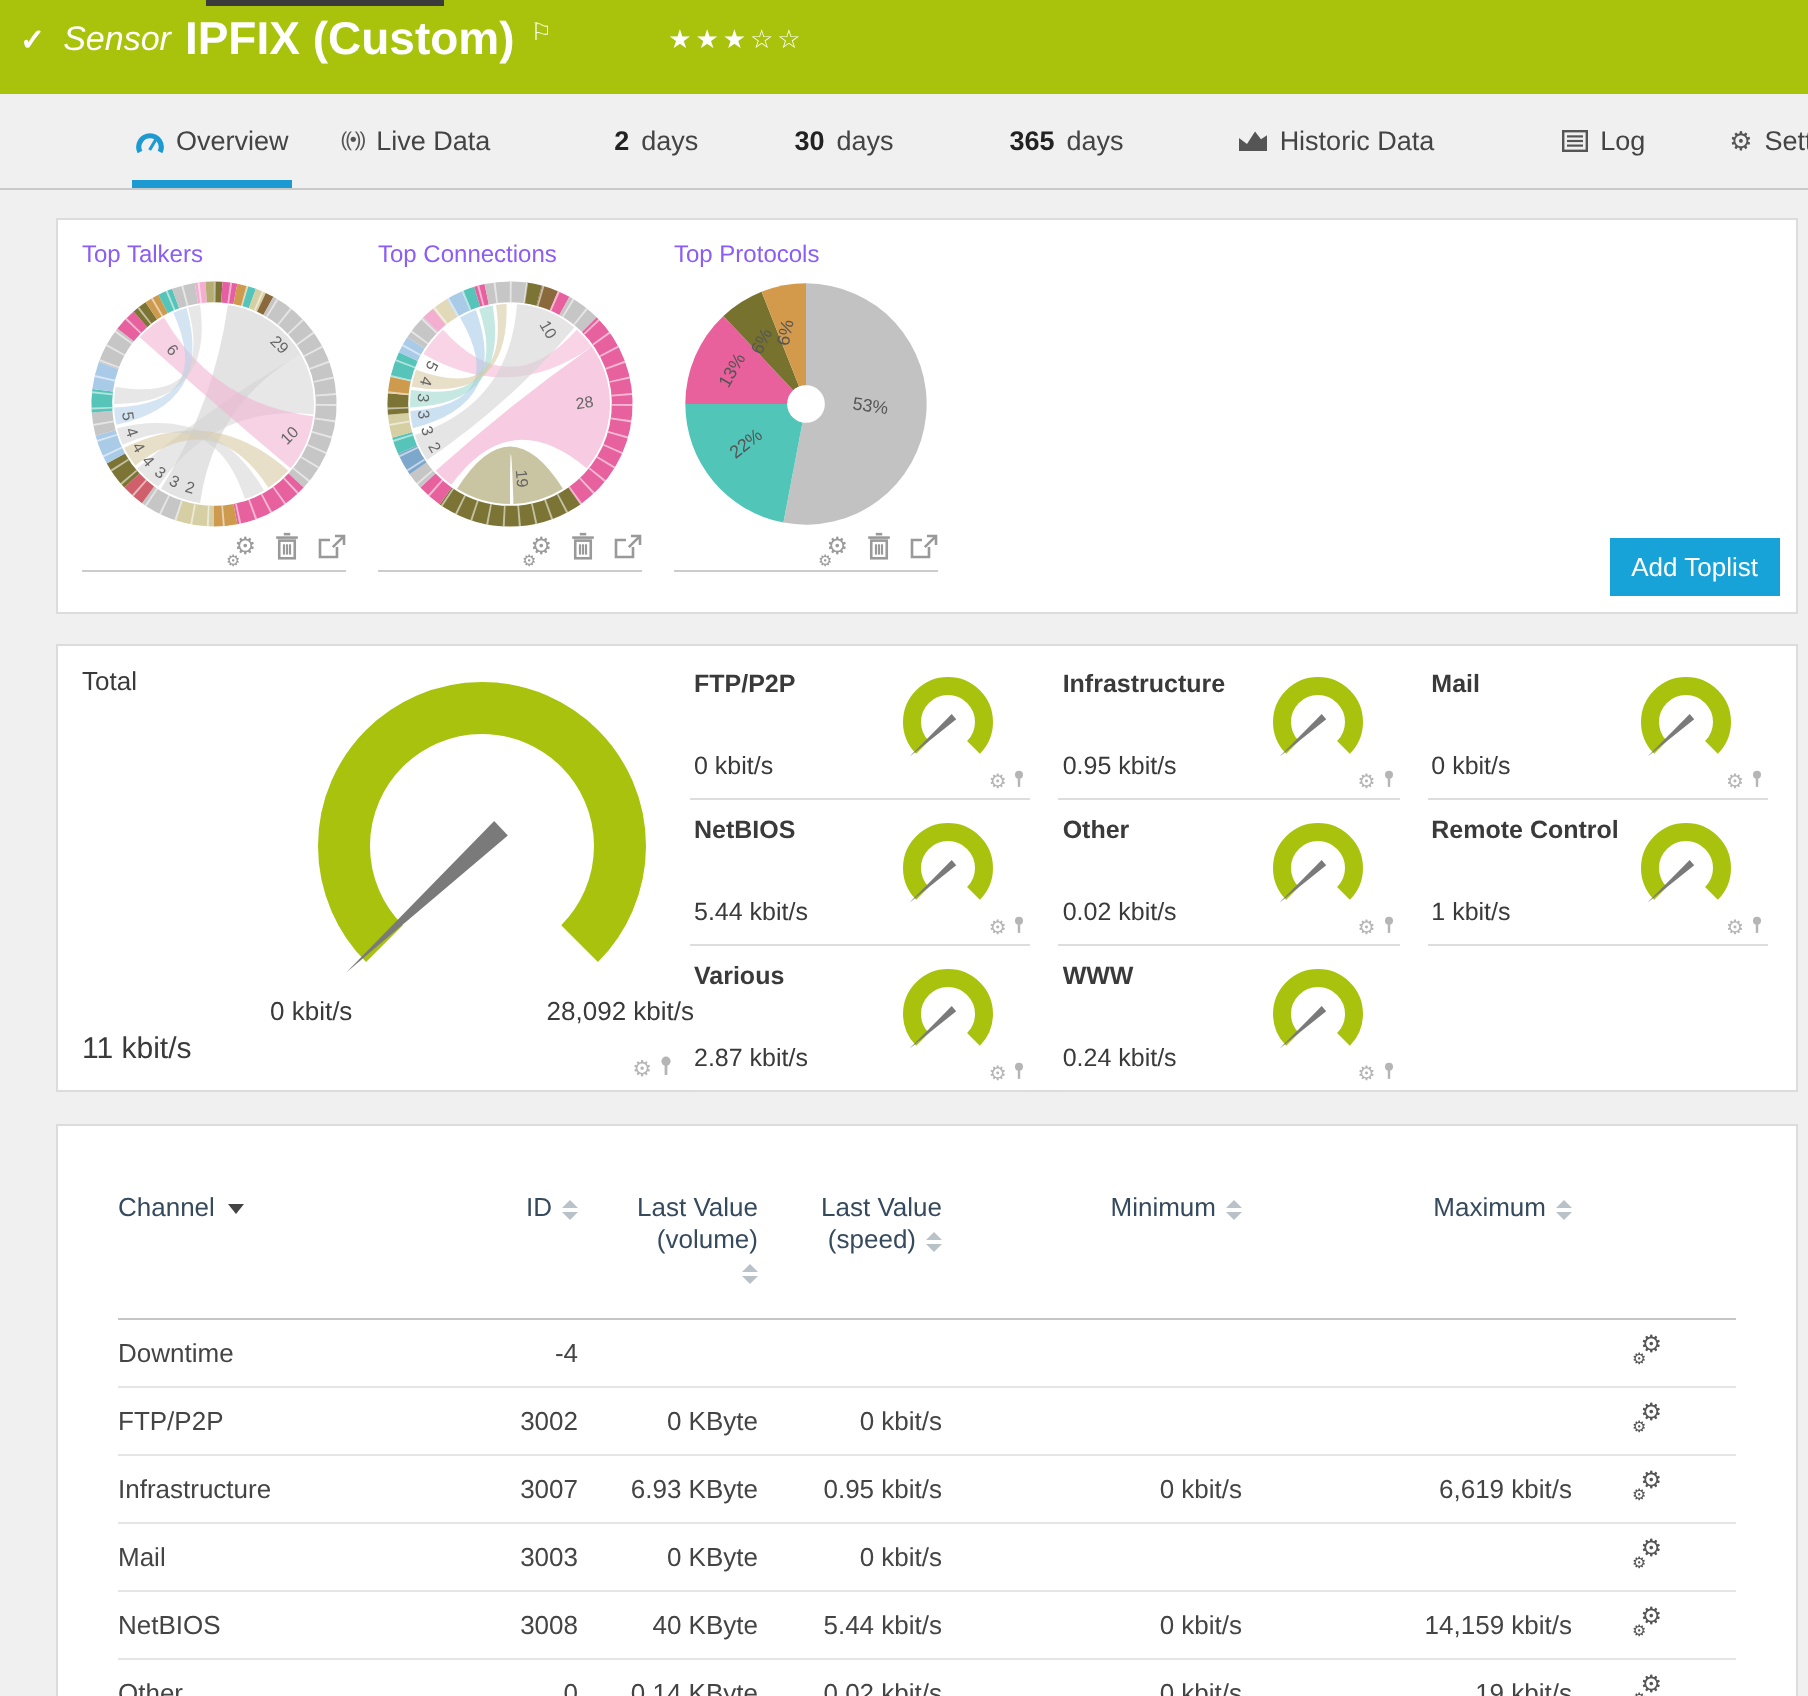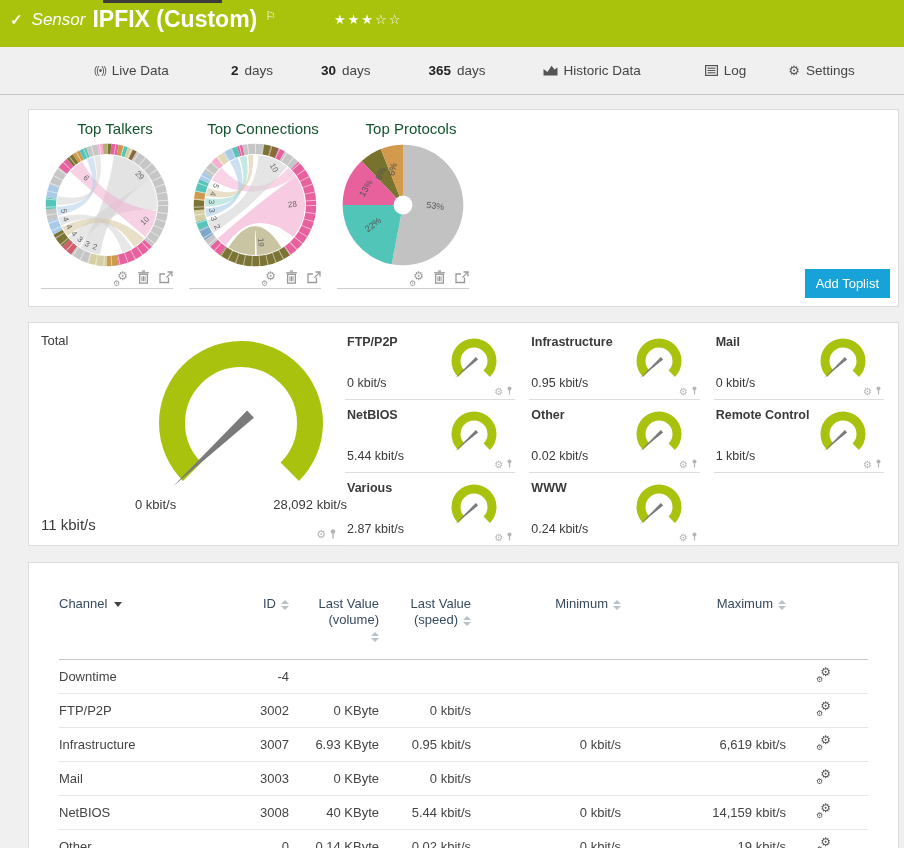--- a/index.html
+++ b/index.html
@@ -23,21 +23,21 @@
   .tab { display:flex; align-items:center; gap:6px; position:relative; cursor:pointer; white-space:nowrap; }
   .tab b { color:#222; }
   .tab .ticon { display:inline-flex; align-items:center; color:#555; font-size:11px; }
   .tab.active::after { content:""; position:absolute; left:-2px; right:-2px; bottom:0; height:4px; background:#1e9ad2; }
   .tab.active .ticon { color:#1e9ad2; }
 
   
   .panel { background:#fff; border:1px solid #dcdcdc; margin:0 5px 0 28px; position:relative; }
   .panel1 { margin-top:14px; height:198px; padding:10px 0 0 12px; display:flex; }
   .tile { width:148px; position:relative; }
-  .tile-title { font-size:15px; color:#14532d; margin-bottom:2px;text-align:center; }
+  .tile-title { font-size:12px; color:#8b5cf6; margin-bottom:2px; }
   .tile svg.chord, .tile svg.pie { display:block; }
   .tile-icons { width:132px; text-align:right; color:#9b9b9b; height:18px; display:flex; justify-content:flex-end; gap:9px; align-items:center; border-bottom:1px solid #ccc; padding-bottom:2px; }
   .gear2 { position:relative; display:inline-block; width:15px; height:14px; }
   .gear2 .g1 { position:absolute; right:0; top:-3px; font-size:12px; }
   .gear2 .g2 { position:absolute; left:0; bottom:-2px; font-size:8px; }
   .btn-addtoplist { position:absolute; right:8px; bottom:8px; background:#18a3d8; color:#fff;
     font-size:13px; padding:7px 11px; border:none; cursor:pointer; }
 
   .panel2 { margin-top:15px; height:224px; display:flex; }
   .total-cell { width:312px; position:relative; flex:none; }
@@ -82,20 +82,29 @@
   <div class="hdr-line">
     <span class="chk">✓</span>
     <span class="sensor-word">Sensor</span>
     <span class="sensor-title">IPFIX (Custom)</span>
     <span class="flag">⚐</span>
     <span class="stars">★★★☆☆</span>
   </div>
 </header>
 
 <nav class="tabs" id="tabbar">
+    <div class="tab active" style="margin-left: 0px;">
+      <span class="ticon">
+        <svg width="14" height="12" viewBox="0 0 14 12">
+          <path d="M2 11 A5.6 5.6 0 1 1 12 11" fill="none" stroke="currentColor" stroke-width="2.6"></path>
+          <line x1="6.8" y1="10" x2="10.6" y2="3.6" stroke="currentColor" stroke-width="1.6"></line>
+        </svg>
+      </span>
+      <span>Overview</span>
+    </div>
     <div class="tab" style="margin-left: 26px;">
       <span class="ticon">
         <span style="font-size:10px;letter-spacing:-1px;">((•))</span>
       </span>
       <span>Live Data</span>
     </div>
     <div class="tab" style="margin-left: 62px;">
       <b>2</b>
       <span>days</span>
     </div>

